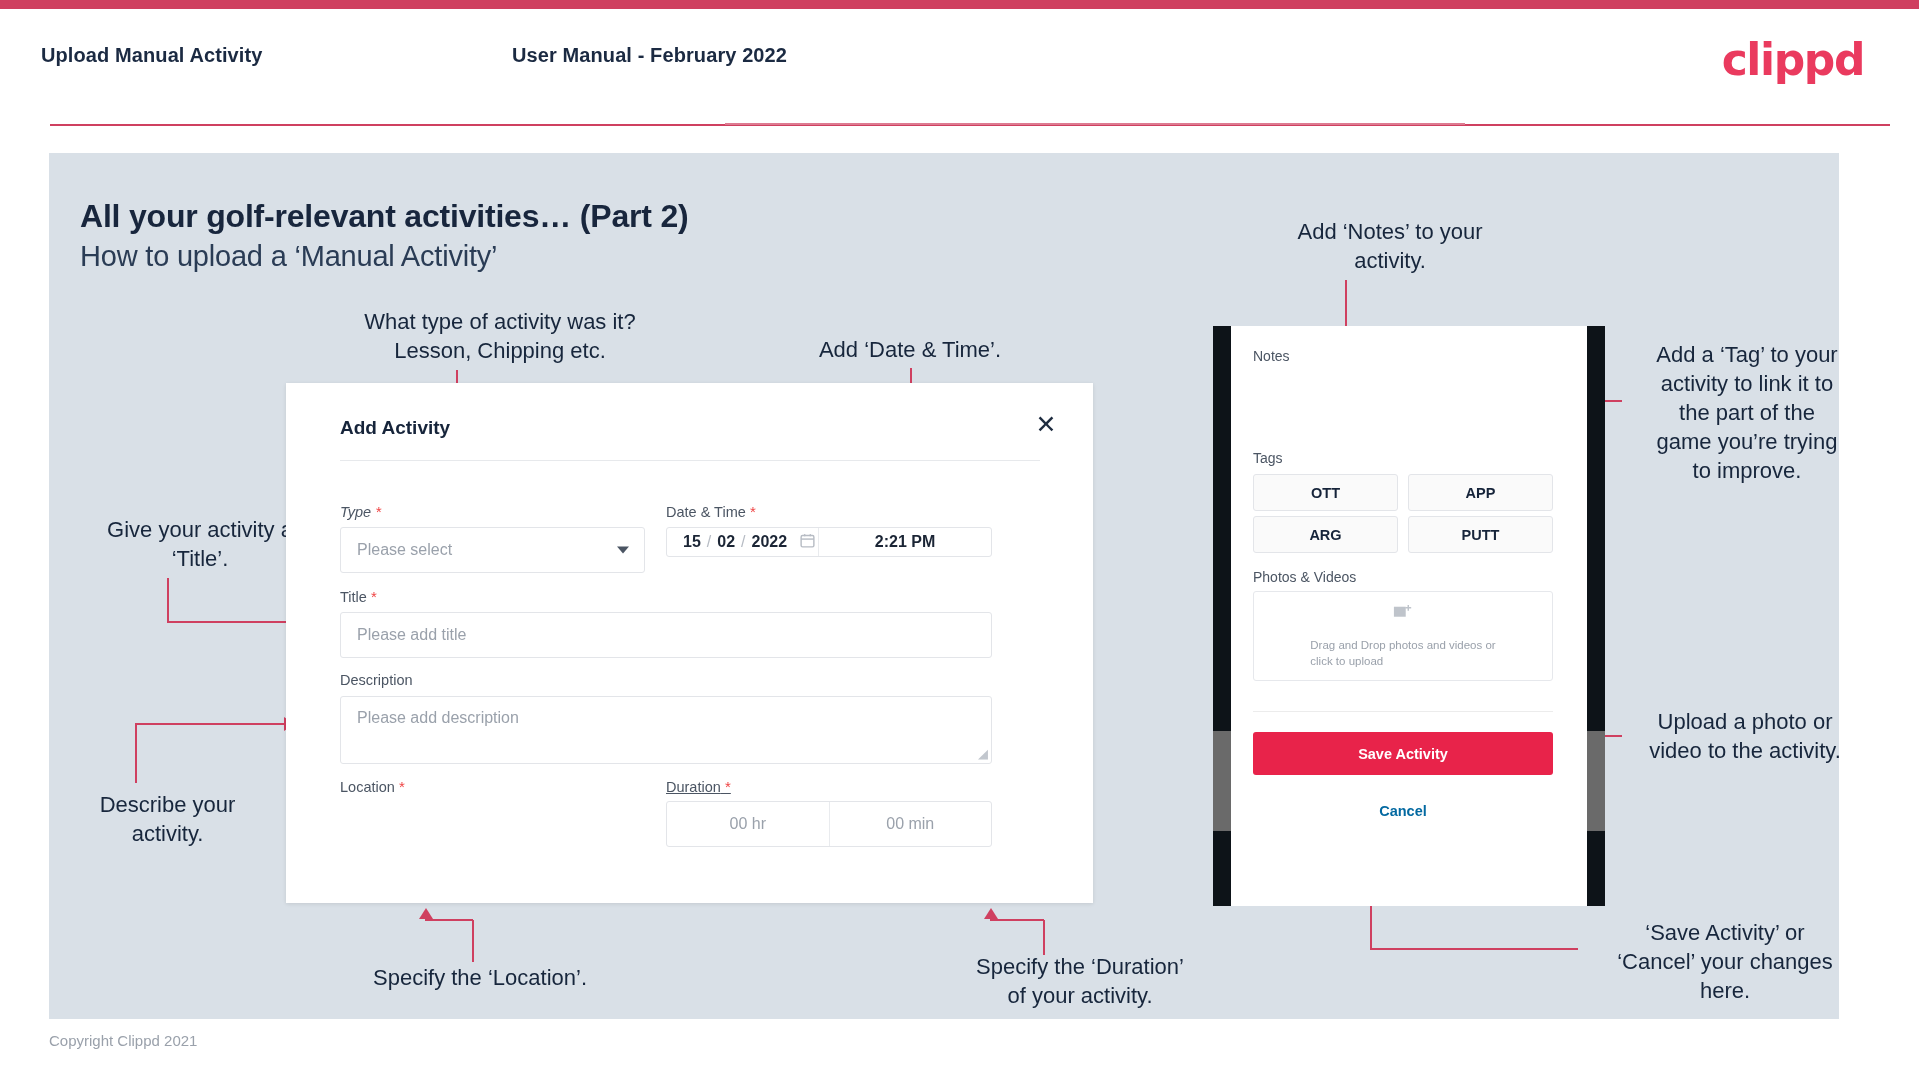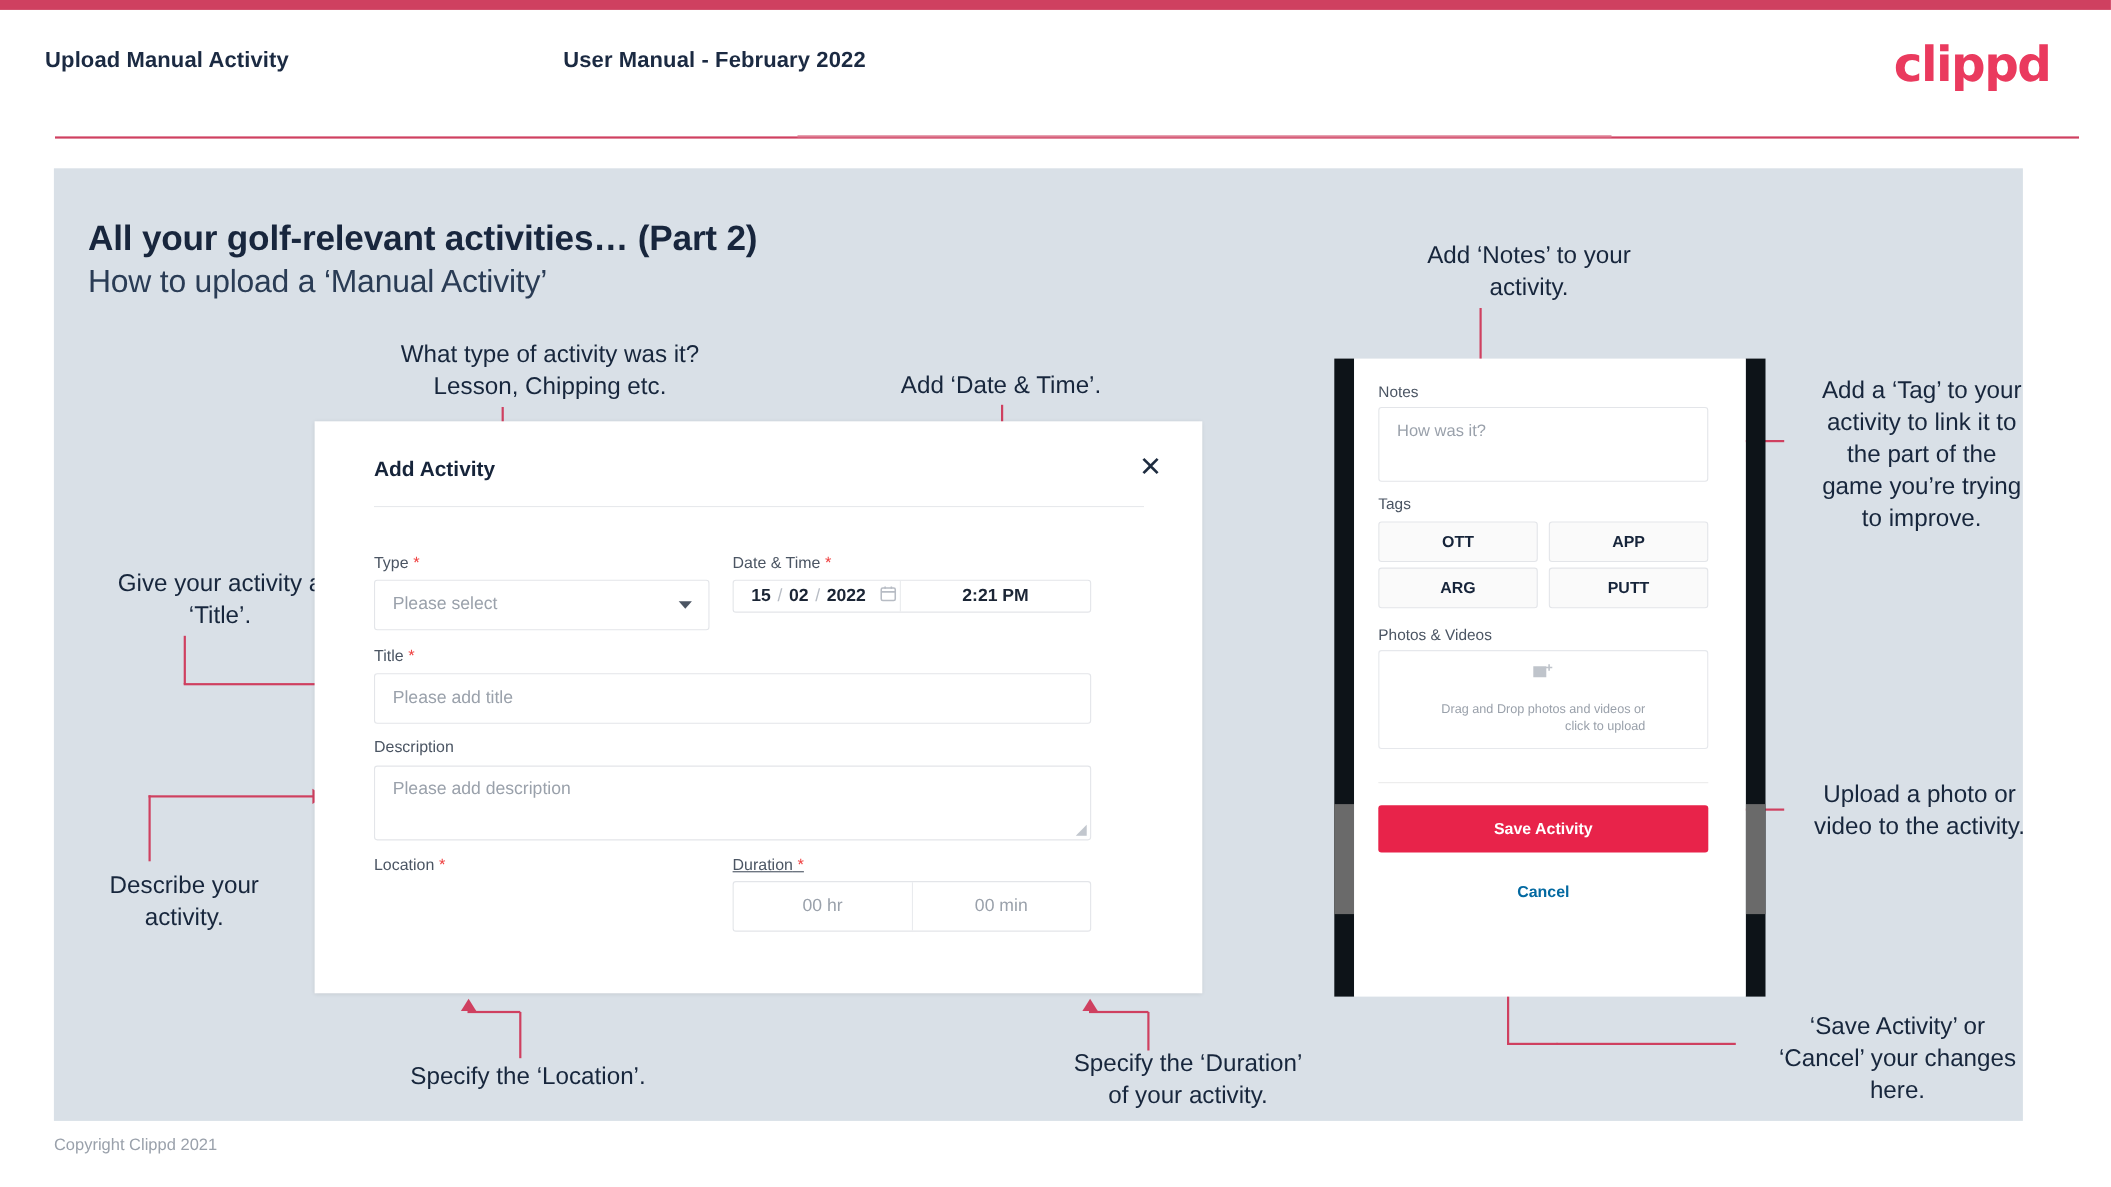--- a/index.html
+++ b/index.html
@@ -159,21 +159,21 @@
   .tag-btn {
     border:1px solid #e3e5e9; border-radius:3px; background:#fafafa;
     display:flex; align-items:center; justify-content:center;
     font-size:14.5px; font-weight:700; color:#16243a;
   }
   .drop {
     border:1px solid #e6e8ec; border-radius:3px; background:#fff;
     display:flex; flex-direction:column; align-items:center; justify-content:center;
     gap:9px;
   }
-  .drop-txt { font-size:11.5px; color:#9aa1ab; text-align:right; line-height:16px; }
+  .drop-txt { font-size:11.5px; color:#9aa1ab; text-align:left; line-height:16px; }
   .p-hr { height:1px; background:#ececec; }
   .save-btn {
     background:#e8234a; color:#fff; border-radius:3px;
     display:flex; align-items:center; justify-content:center;
     font-size:14.5px; font-weight:700; cursor:pointer;
   }
   .cancel-btn {
     text-align:center; font-size:14.5px; font-weight:700; color:#0369a1; cursor:pointer;
   }
 
@@ -267,21 +267,21 @@
   <div class="ln v" style="left:1370px; top:860px; height:89px;"></div>
   <div class="ln h" style="left:1370px; top:948px; width:46px;"></div>
   <div class="arrow up" style="left:1364px; top:850px;"></div>
 
   <div class="dialog">
 
     <div class="dlg-title">Add Activity</div>
     <div class="dlg-close">✕</div>
     <div class="dlg-divider"></div>
 
-    <div class="field-label" style="left:54px; top:120px;">
+    <div class="field-label" style="left:54px; top:120px;font-style:italic;">
       <span>Type</span><span class="req"> *</span>
     </div>
     <div class="inp" style="left:54px; top:144px; width:305px; height:46px;">
       <span class="ph">Please select</span>
       <span class="sel-caret"></span>
     </div>
 
     <div class="field-label" style="left:380px; top:120px;">
       <span>Date &amp; Time</span><span class="req"> *</span>
     </div>
@@ -334,23 +334,20 @@
 
   <div class="phone">
     <div class="bezel-l"></div>
     <div class="bezel-grey" style="left:0; top:405px;"></div>
     <div class="bezel-r"></div>
     <div class="bezel-grey" style="right:0; top:405px;"></div>
 
     <div class="screen">
 
       <div class="p-label" style="position:absolute; left:22px; top:22px;">Notes</div>
-      <div class="p-box" style="position:absolute; left:22px; top:44px; width:300px; height:68px;">
-        <div style="padding:12px 0 0 16px; font-size:15px; color:#9aa1ab;">How was it?</div>
-      </div>
 
       <div class="p-label" style="position:absolute; left:22px; top:124px;">Tags</div>
 
       <div class="tag-btn" style="position:absolute; left:22px; top:148px; width:145px; height:37px;">OTT</div>
       <div class="tag-btn" style="position:absolute; left:177px; top:148px; width:145px; height:37px;">APP</div>
       <div class="tag-btn" style="position:absolute; left:22px; top:190px; width:145px; height:37px;">ARG</div>
       <div class="tag-btn" style="position:absolute; left:177px; top:190px; width:145px; height:37px;">PUTT</div>
 
       <div class="p-label" style="position:absolute; left:22px; top:243px;">Photos &amp; Videos</div>
       <div class="drop" style="position:absolute; left:22px; top:265px; width:300px; height:90px;">

